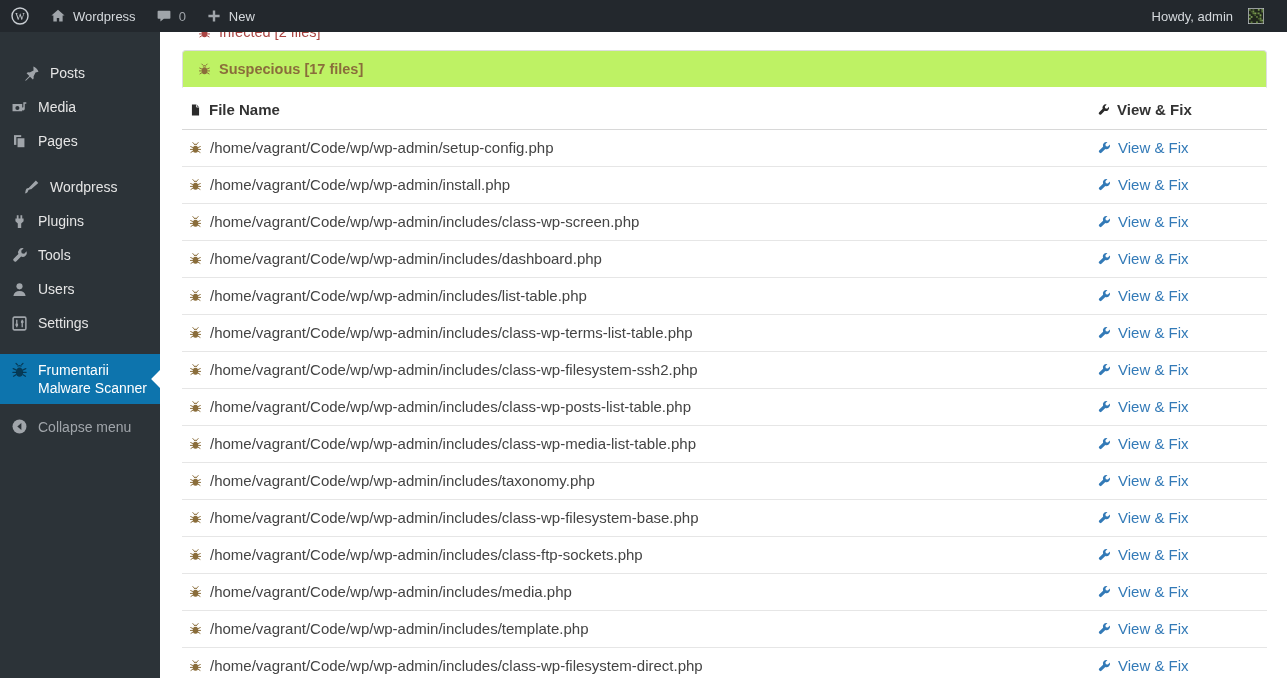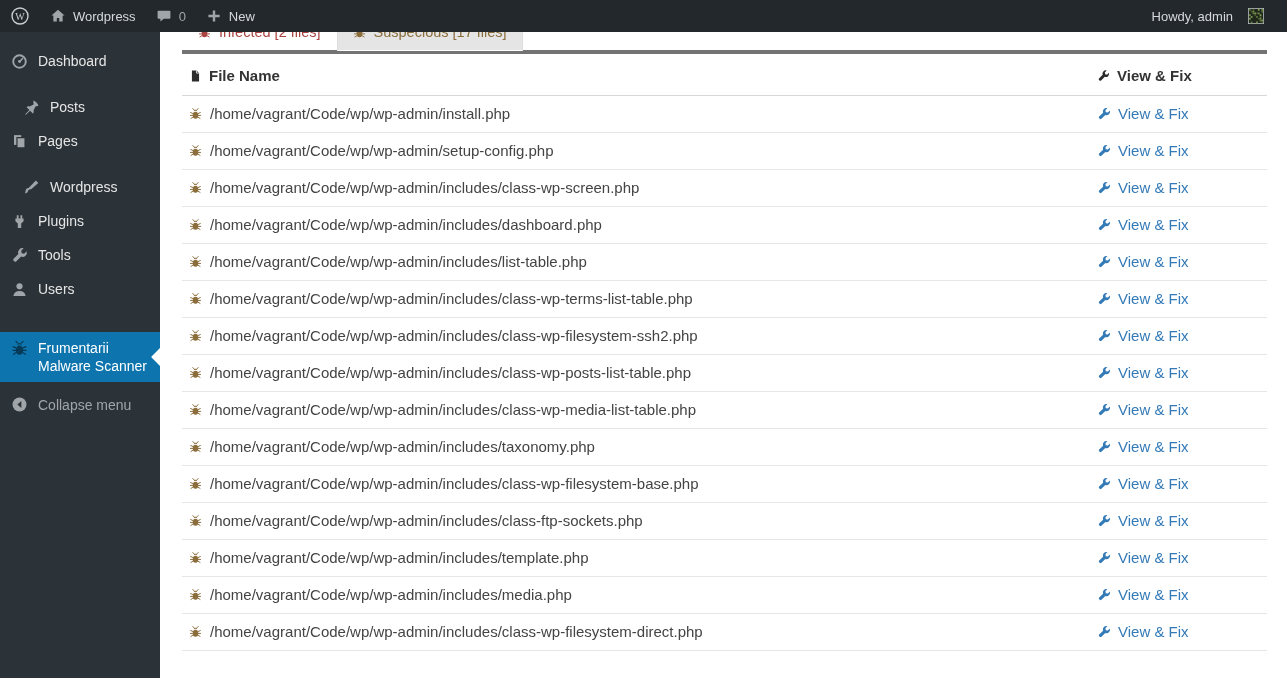--- a/index.html
+++ b/index.html
@@ -35,42 +35,42 @@
     font-size:14px;color:var(--side-text);z-index:10;
   }
   .sidebar ul{list-style:none;margin:0;padding:12px 0 0 0;}
   .menu-item{
     display:flex;align-items:flex-start;padding:8px 6px 8px 0;cursor:pointer;
     color:var(--side-text);line-height:18px;position:relative;
   }
   .menu-item .icon{flex:0 0 38px;display:flex;justify-content:center;color:var(--side-icon);padding-top:1px;}
   .menu-item .icon [data-icon]{width:17px;height:17px;}
   .menu-item.gap-before{margin-top:12px;padding-left:12px;}
-  .menu-item.active{background:var(--active-blue);color:#fff;padding-top:7px;padding-bottom:7px;margin-top:26px;}
+  .menu-item.active{background:var(--active-blue);color:#fff;padding-top:7px;padding-bottom:7px;margin-top:14px;}
   .menu-item.active .icon{color:rgba(0,0,0,.5);}
   .menu-item.active::after{
     content:"";position:absolute;right:-8px;top:50%;width:14px;height:14px;background:#fff;
     transform:translateY(-50%) rotate(45deg);
   }
   .collapse-row{display:flex;align-items:flex-end;margin-top:6px;color:#a0a5aa;cursor:pointer;padding:8px 0;}
   .collapse-row .icon{flex:0 0 38px;display:flex;justify-content:center;}
   .collapse-row .icon [data-icon]{width:17px;height:17px;color:#a0a5aa;}
 
   
   .content{margin-left:160px;padding:13px 20px 0 22px;background:#fff;min-height:646px;}
-  .tabs{display:flex;border-bottom:4px solid #737373;}
+  .tabs{display:flex;border-bottom:1px solid #737373;flex-direction:column;}
   .tab{
     display:flex;align-items:center;gap:8px;padding:10px 15px;font-size:14.5px;
     margin-bottom:-1px;border:1px solid transparent;border-radius:4px 4px 0 0;
     cursor:pointer;text-decoration:none;background:transparent;
   }
   .tab [data-icon]{width:13px;height:13px;}
   .tab.danger{color:var(--danger);}
   .tab.warning{color:var(--warning);}
-  .tab.active{background:#e5e5e5;border-color:#ddd #ddd #fff #ddd;}
+  .tab.active{background:#bef264;border-color:#ddd #ddd #fff #ddd;font-weight:bold;}
 
   table.scan{width:100%;border-collapse:collapse;}
   table.scan th{
     text-align:left;font-size:15px;color:#333;font-weight:bold;
     padding:13px 0 11px 0;border-bottom:1px solid #d8d8d8;
   }
   table.scan td{padding:9px 0;border-bottom:1px solid #e6e6e6;font-size:15px;color:#444;line-height:18px;}
   .col-action{width:170px;}
   .hcell{display:flex;align-items:center;gap:7px;padding-left:7px;}
   .hcell [data-icon]{width:13px;height:14px;color:#2b2b2b;}
@@ -149,44 +149,43 @@
             <rect x="21.8" y="21.8" width="2.9" height="2.9" fill="#46582e"></rect>
           </svg>
         </span>
     </a>
   </div>
 </header>
 
 <aside class="sidebar">
   <ul>
 
+
+      <li class="menu-item gap-before">
+        <span class="icon">
+          <span data-icon="pushpin">
+            <svg viewBox="0 0 20 20" fill="currentColor">
+              <path d="M12.2 1.8c2.4.7 5.3 3.6 6 6l-3.5 1-2.3 4.6c.4 1.4.1 2.7-.8 3.6l-3.3-3.3-4.6 4.6-1.1.3.3-1.1 4.6-4.6-3.3-3.3c.9-.9 2.2-1.2 3.6-.8l4.6-2.3z"></path>
+            </svg>
+          </span>
+        </span>
+        <span class="label">Posts</span>
+      </li>
+
       <li class="menu-item">
         <span class="icon">
-          <span data-icon="dashboard">
-            <svg viewBox="0 0 20 20">
-              <circle cx="10" cy="10" r="7.4" fill="none" stroke="currentColor" stroke-width="2.2"></circle>
-              <path d="M10 10.5 14 6" stroke="currentColor" stroke-width="1.8" fill="none"></path>
-              <circle cx="10" cy="10" r="1.7" fill="currentColor"></circle>
-            </svg>
-          </span>
-        </span>
-        <span class="label">Dashboard</span>
-      </li>
-
-      <li class="menu-item gap-before">
-        <span class="icon">
-          <span data-icon="pushpin">
-            <svg viewBox="0 0 20 20" fill="currentColor">
-              <path d="M12.2 1.8c2.4.7 5.3 3.6 6 6l-3.5 1-2.3 4.6c.4 1.4.1 2.7-.8 3.6l-3.3-3.3-4.6 4.6-1.1.3.3-1.1 4.6-4.6-3.3-3.3c.9-.9 2.2-1.2 3.6-.8l4.6-2.3z"></path>
-            </svg>
-          </span>
-        </span>
-        <span class="label">Posts</span>
-      </li>
-
+          <span data-icon="media">
+            <svg viewBox="0 0 20 20" fill="currentColor">
+              <path fill-rule="evenodd" d="M1.8 6h11.4v8.5H1.8zM7.5 12.9a2.4 2.4 0 1 0 0-4.8 2.4 2.4 0 0 0 0 4.8z"></path>
+              <path d="M14.5 3.8H18v1.7h-1.8v6a1.9 1.9 0 1 1-1.7-1.9z"></path>
+            </svg>
+          </span>
+        </span>
+        <span class="label">Media</span>
+      </li>
 
       <li class="menu-item">
         <span class="icon">
           <span data-icon="pages">
             <svg viewBox="0 0 20 20" fill="currentColor">
               <path d="M3.5 2.5h8.5V14H3.5z"></path>
               <path d="M7 5.5h9.5v12H7z" stroke="#2c3338" stroke-width="1.4"></path>
             </svg>
           </span>
         </span>
@@ -232,20 +231,33 @@
           <span data-icon="user">
             <svg viewBox="0 0 20 20" fill="currentColor">
               <circle cx="10" cy="6.3" r="3.6"></circle>
               <path d="M2.8 17.5c.6-3.8 3.3-5.6 7.2-5.6s6.6 1.8 7.2 5.6z"></path>
             </svg>
           </span>
         </span>
         <span class="label">Users</span>
       </li>
 
+      <li class="menu-item">
+        <span class="icon">
+          <span data-icon="settings">
+            <svg viewBox="0 0 20 20" fill="currentColor">
+              <rect x="2.5" y="2.5" width="15" height="15" rx="1.5" fill="none" stroke="currentColor" stroke-width="1.8"></rect>
+              <path d="M6.8 5.5v9M13.2 5.5v9" stroke="currentColor" stroke-width="1.6"></path>
+              <rect x="5.3" y="10.2" width="3" height="2.6"></rect>
+              <rect x="11.7" y="6.8" width="3" height="2.6"></rect>
+            </svg>
+          </span>
+        </span>
+        <span class="label">Settings</span>
+      </li>
 
       <li class="menu-item active">
         <span class="icon">
           <span data-icon="bug">
             <svg viewBox="0 0 20 20" fill="currentColor">
               <ellipse cx="10" cy="12" rx="4.3" ry="5.4"></ellipse>
               <path d="M7.2 5.6a2.9 2.9 0 0 1 5.6 0 6.5 6.5 0 0 0-5.6 0z"></path>
               <g stroke="currentColor" stroke-width="1.5" fill="none" stroke-linecap="round">
                 <path d="M5.8 9.2 2.6 7.8M5.5 12.2H2.2M5.8 15 3 16.8M14.2 9.2l3.2-1.4M14.5 12.2h3.3M14.2 15l2.8 1.8M7.6 3.4 5.9 1.6M12.4 3.4l1.7-1.8"></path>
               </g>
@@ -331,20 +343,47 @@
             <span class="file-cell">
               <span data-icon="bug">
                 <svg viewBox="0 0 20 20" fill="currentColor">
                   <ellipse cx="10" cy="12" rx="4.3" ry="5.4"></ellipse>
                   <path d="M7.2 5.6a2.9 2.9 0 0 1 5.6 0 6.5 6.5 0 0 0-5.6 0z"></path>
                   <g stroke="currentColor" stroke-width="1.5" fill="none" stroke-linecap="round">
                     <path d="M5.8 9.2 2.6 7.8M5.5 12.2H2.2M5.8 15 3 16.8M14.2 9.2l3.2-1.4M14.5 12.2h3.3M14.2 15l2.8 1.8M7.6 3.4 5.9 1.6M12.4 3.4l1.7-1.8"></path>
                   </g>
                 </svg>
               </span>
+              <span>/home/vagrant/Code/wp/wp-admin/setup-config.php</span>
+            </span>
+          </td>
+          <td class="col-action">
+            <a class="viewfix">
+              <span data-icon="wrench">
+                <svg viewBox="0 0 20 20" fill="currentColor">
+                  <path d="M18.4 5.1a5 5 0 0 1-6.5 6.2l-5.6 5.6a1.7 1.7 0 0 1-2.4 0l-.8-.8a1.7 1.7 0 0 1 0-2.4l5.6-5.6a5 5 0 0 1 6.2-6.5L12 4.5l.6 2.9 2.9.6z"></path>
+                </svg>
+              </span>
+              <span>View &amp; Fix</span>
+            </a>
+          </td>
+        </tr>
+
+        <tr>
+          <td>
+            <span class="file-cell">
+              <span data-icon="bug">
+                <svg viewBox="0 0 20 20" fill="currentColor">
+                  <ellipse cx="10" cy="12" rx="4.3" ry="5.4"></ellipse>
+                  <path d="M7.2 5.6a2.9 2.9 0 0 1 5.6 0 6.5 6.5 0 0 0-5.6 0z"></path>
+                  <g stroke="currentColor" stroke-width="1.5" fill="none" stroke-linecap="round">
+                    <path d="M5.8 9.2 2.6 7.8M5.5 12.2H2.2M5.8 15 3 16.8M14.2 9.2l3.2-1.4M14.5 12.2h3.3M14.2 15l2.8 1.8M7.6 3.4 5.9 1.6M12.4 3.4l1.7-1.8"></path>
+                  </g>
+                </svg>
+              </span>
               <span>/home/vagrant/Code/wp/wp-admin/install.php</span>
             </span>
           </td>
           <td class="col-action">
             <a class="viewfix">
               <span data-icon="wrench">
                 <svg viewBox="0 0 20 20" fill="currentColor">
                   <path d="M18.4 5.1a5 5 0 0 1-6.5 6.2l-5.6 5.6a1.7 1.7 0 0 1-2.4 0l-.8-.8a1.7 1.7 0 0 1 0-2.4l5.6-5.6a5 5 0 0 1 6.2-6.5L12 4.5l.6 2.9 2.9.6z"></path>
                 </svg>
               </span>
@@ -358,47 +397,20 @@
             <span class="file-cell">
               <span data-icon="bug">
                 <svg viewBox="0 0 20 20" fill="currentColor">
                   <ellipse cx="10" cy="12" rx="4.3" ry="5.4"></ellipse>
                   <path d="M7.2 5.6a2.9 2.9 0 0 1 5.6 0 6.5 6.5 0 0 0-5.6 0z"></path>
                   <g stroke="currentColor" stroke-width="1.5" fill="none" stroke-linecap="round">
                     <path d="M5.8 9.2 2.6 7.8M5.5 12.2H2.2M5.8 15 3 16.8M14.2 9.2l3.2-1.4M14.5 12.2h3.3M14.2 15l2.8 1.8M7.6 3.4 5.9 1.6M12.4 3.4l1.7-1.8"></path>
                   </g>
                 </svg>
               </span>
-              <span>/home/vagrant/Code/wp/wp-admin/setup-config.php</span>
-            </span>
-          </td>
-          <td class="col-action">
-            <a class="viewfix">
-              <span data-icon="wrench">
-                <svg viewBox="0 0 20 20" fill="currentColor">
-                  <path d="M18.4 5.1a5 5 0 0 1-6.5 6.2l-5.6 5.6a1.7 1.7 0 0 1-2.4 0l-.8-.8a1.7 1.7 0 0 1 0-2.4l5.6-5.6a5 5 0 0 1 6.2-6.5L12 4.5l.6 2.9 2.9.6z"></path>
-                </svg>
-              </span>
-              <span>View &amp; Fix</span>
-            </a>
-          </td>
-        </tr>
-
-        <tr>
-          <td>
-            <span class="file-cell">
-              <span data-icon="bug">
-                <svg viewBox="0 0 20 20" fill="currentColor">
-                  <ellipse cx="10" cy="12" rx="4.3" ry="5.4"></ellipse>
-                  <path d="M7.2 5.6a2.9 2.9 0 0 1 5.6 0 6.5 6.5 0 0 0-5.6 0z"></path>
-                  <g stroke="currentColor" stroke-width="1.5" fill="none" stroke-linecap="round">
-                    <path d="M5.8 9.2 2.6 7.8M5.5 12.2H2.2M5.8 15 3 16.8M14.2 9.2l3.2-1.4M14.5 12.2h3.3M14.2 15l2.8 1.8M7.6 3.4 5.9 1.6M12.4 3.4l1.7-1.8"></path>
-                  </g>
-                </svg>
-              </span>
               <span>/home/vagrant/Code/wp/wp-admin/includes/class-wp-screen.php</span>
             </span>
           </td>
           <td class="col-action">
             <a class="viewfix">
               <span data-icon="wrench">
                 <svg viewBox="0 0 20 20" fill="currentColor">
                   <path d="M18.4 5.1a5 5 0 0 1-6.5 6.2l-5.6 5.6a1.7 1.7 0 0 1-2.4 0l-.8-.8a1.7 1.7 0 0 1 0-2.4l5.6-5.6a5 5 0 0 1 6.2-6.5L12 4.5l.6 2.9 2.9.6z"></path>
                 </svg>
               </span>
@@ -655,48 +667,48 @@
             <span class="file-cell">
               <span data-icon="bug">
                 <svg viewBox="0 0 20 20" fill="currentColor">
                   <ellipse cx="10" cy="12" rx="4.3" ry="5.4"></ellipse>
                   <path d="M7.2 5.6a2.9 2.9 0 0 1 5.6 0 6.5 6.5 0 0 0-5.6 0z"></path>
                   <g stroke="currentColor" stroke-width="1.5" fill="none" stroke-linecap="round">
                     <path d="M5.8 9.2 2.6 7.8M5.5 12.2H2.2M5.8 15 3 16.8M14.2 9.2l3.2-1.4M14.5 12.2h3.3M14.2 15l2.8 1.8M7.6 3.4 5.9 1.6M12.4 3.4l1.7-1.8"></path>
                   </g>
                 </svg>
               </span>
+              <span>/home/vagrant/Code/wp/wp-admin/includes/media.php</span>
+            </span>
+          </td>
+          <td class="col-action">
+            <a class="viewfix">
+              <span data-icon="wrench">
+                <svg viewBox="0 0 20 20" fill="currentColor">
+                  <path d="M18.4 5.1a5 5 0 0 1-6.5 6.2l-5.6 5.6a1.7 1.7 0 0 1-2.4 0l-.8-.8a1.7 1.7 0 0 1 0-2.4l5.6-5.6a5 5 0 0 1 6.2-6.5L12 4.5l.6 2.9 2.9.6z"></path>
+                </svg>
+              </span>
+              <span>View &amp; Fix</span>
+            </a>
+          </td>
+        </tr>
+
+        <tr>
+          <td>
+            <span class="file-cell">
+              <span data-icon="bug">
+                <svg viewBox="0 0 20 20" fill="currentColor">
+                  <ellipse cx="10" cy="12" rx="4.3" ry="5.4"></ellipse>
+                  <path d="M7.2 5.6a2.9 2.9 0 0 1 5.6 0 6.5 6.5 0 0 0-5.6 0z"></path>
+                  <g stroke="currentColor" stroke-width="1.5" fill="none" stroke-linecap="round">
+                    <path d="M5.8 9.2 2.6 7.8M5.5 12.2H2.2M5.8 15 3 16.8M14.2 9.2l3.2-1.4M14.5 12.2h3.3M14.2 15l2.8 1.8M7.6 3.4 5.9 1.6M12.4 3.4l1.7-1.8"></path>
+                  </g>
+                </svg>
+              </span>
               <span>/home/vagrant/Code/wp/wp-admin/includes/template.php</span>
-            </span>
-          </td>
-          <td class="col-action">
-            <a class="viewfix">
-              <span data-icon="wrench">
-                <svg viewBox="0 0 20 20" fill="currentColor">
-                  <path d="M18.4 5.1a5 5 0 0 1-6.5 6.2l-5.6 5.6a1.7 1.7 0 0 1-2.4 0l-.8-.8a1.7 1.7 0 0 1 0-2.4l5.6-5.6a5 5 0 0 1 6.2-6.5L12 4.5l.6 2.9 2.9.6z"></path>
-                </svg>
-              </span>
-              <span>View &amp; Fix</span>
-            </a>
-          </td>
-        </tr>
-
-        <tr>
-          <td>
-            <span class="file-cell">
-              <span data-icon="bug">
-                <svg viewBox="0 0 20 20" fill="currentColor">
-                  <ellipse cx="10" cy="12" rx="4.3" ry="5.4"></ellipse>
-                  <path d="M7.2 5.6a2.9 2.9 0 0 1 5.6 0 6.5 6.5 0 0 0-5.6 0z"></path>
-                  <g stroke="currentColor" stroke-width="1.5" fill="none" stroke-linecap="round">
-                    <path d="M5.8 9.2 2.6 7.8M5.5 12.2H2.2M5.8 15 3 16.8M14.2 9.2l3.2-1.4M14.5 12.2h3.3M14.2 15l2.8 1.8M7.6 3.4 5.9 1.6M12.4 3.4l1.7-1.8"></path>
-                  </g>
-                </svg>
-              </span>
-              <span>/home/vagrant/Code/wp/wp-admin/includes/media.php</span>
             </span>
           </td>
           <td class="col-action">
             <a class="viewfix">
               <span data-icon="wrench">
                 <svg viewBox="0 0 20 20" fill="currentColor">
                   <path d="M18.4 5.1a5 5 0 0 1-6.5 6.2l-5.6 5.6a1.7 1.7 0 0 1-2.4 0l-.8-.8a1.7 1.7 0 0 1 0-2.4l5.6-5.6a5 5 0 0 1 6.2-6.5L12 4.5l.6 2.9 2.9.6z"></path>
                 </svg>
               </span>
               <span>View &amp; Fix</span>

